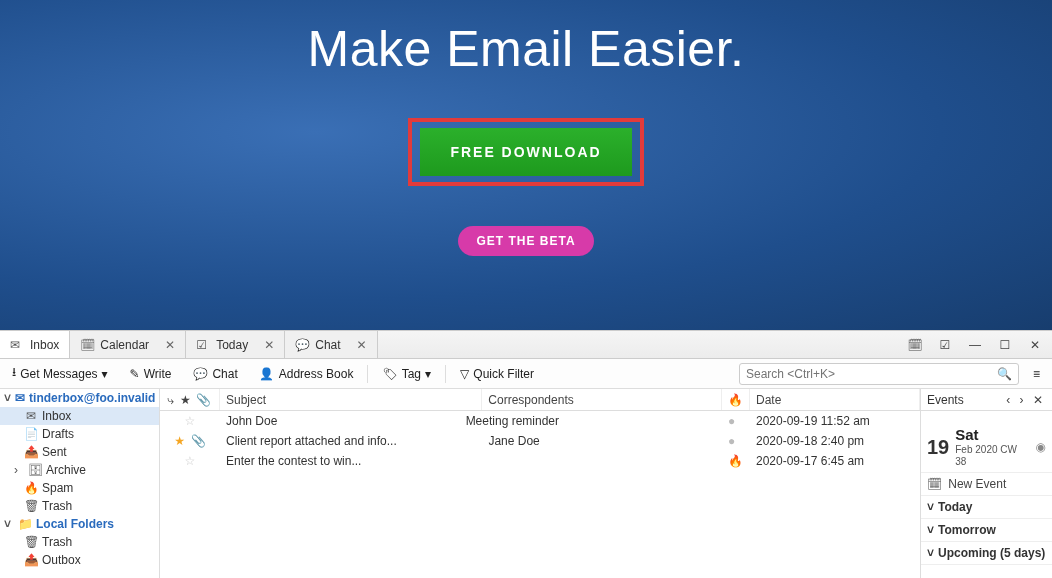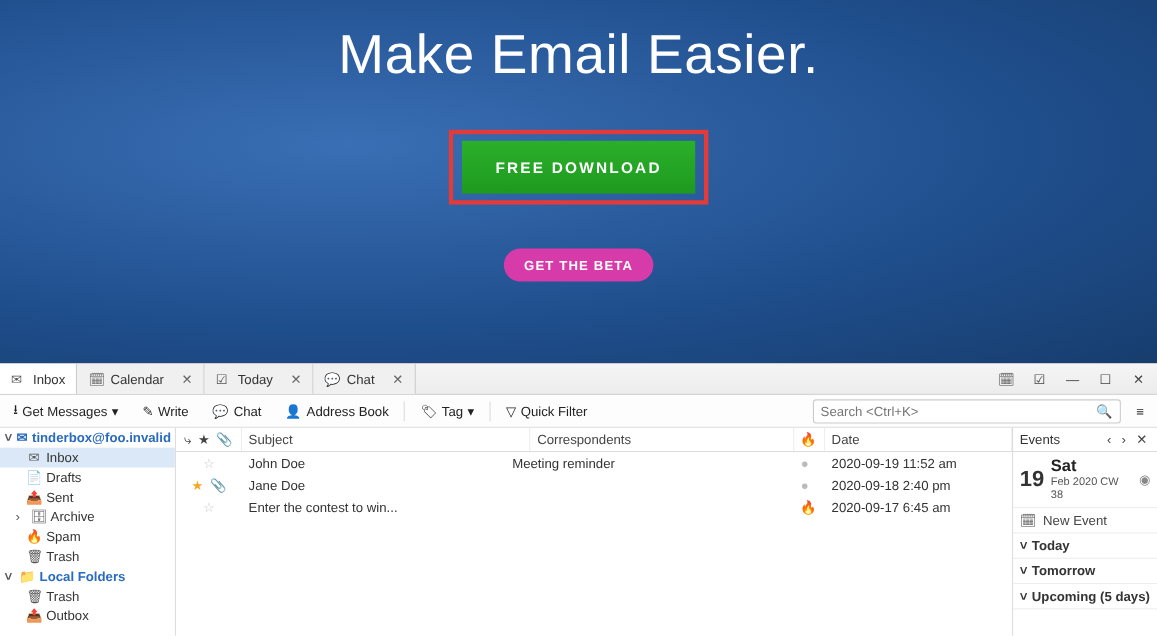--- a/index.html
+++ b/index.html
@@ -71,21 +71,21 @@
   .star { color: #ccc; }
   .star.on { color: #f5a623; }
   .clip { color: #888; }
   .flame { color: #f57c00; }
   .flame.dim { color: #bbb; }
   
   .events { width: 132px; border-left: 1px solid #ddd; background: #fff; display: flex; flex-direction: column; }
   .ev-hdr { display: flex; align-items: center; height: 22px; border-bottom: 1px solid #ddd; padding: 0 6px; }
   .ev-hdr-title { flex: 1; font-size: 12px; color: #333; }
   .ev-hdr-nav span { padding: 0 3px; cursor: pointer; color: #444; }
-  .ev-date { display: flex; align-items: center; gap: 6px; padding: 4px 6px; border-bottom: 1px solid #eee; }
+  .ev-date { display: flex; align-items: center; gap: 6px; padding: 4px 6px; border-bottom: 1px solid #eee; margin-top: 11px; }
   .ev-day { font-size: 20px; font-weight: 700; }
   .ev-dateinfo { font-size: 10px; line-height: 1.2; color: #555; }
   .ev-dateinfo .wd { font-weight: 600; color: #222; font-size: 15px; }
   .ev-newevent { display: flex; align-items: center; gap: 6px; padding: 4px 6px; border-bottom: 1px solid #eee; font-size: 12px; cursor: pointer; color: #444; }
   .ev-section { display: flex; align-items: center; gap: 4px; padding: 4px 6px; border-bottom: 1px solid #eee; font-size: 12px; font-weight: 600; cursor: pointer; }
 </style>
 </head>
 <body>
 
 <div class="hero">
@@ -237,20 +237,21 @@
         <div class="col col-corr">John Doe</div>
         <div class="col col-subject">Meeting reminder</div>
         <div class="col col-flag"><span class="flame dim">●</span></div>
         <div class="col col-date">2020-09-19 11:52 am</div>
       </div>
       <div class="msg-row">
         <div class="col col-icons">
           <span class="star on">★</span>
           <span class="clip">📎</span>
         </div>
+        <div class="col col-subject">Client report attached and info...</div>
         <div class="col col-corr">Jane Doe</div>
         <div class="col col-flag"><span class="flame dim">●</span></div>
         <div class="col col-date">2020-09-18 2:40 pm</div>
       </div>
       <div class="msg-row">
         <div class="col col-icons">
           <span class="star">☆</span>
         </div>
         <div class="col col-subject">Enter the contest to win...</div>
         <div class="col col-flag"><span class="flame">🔥</span></div>

